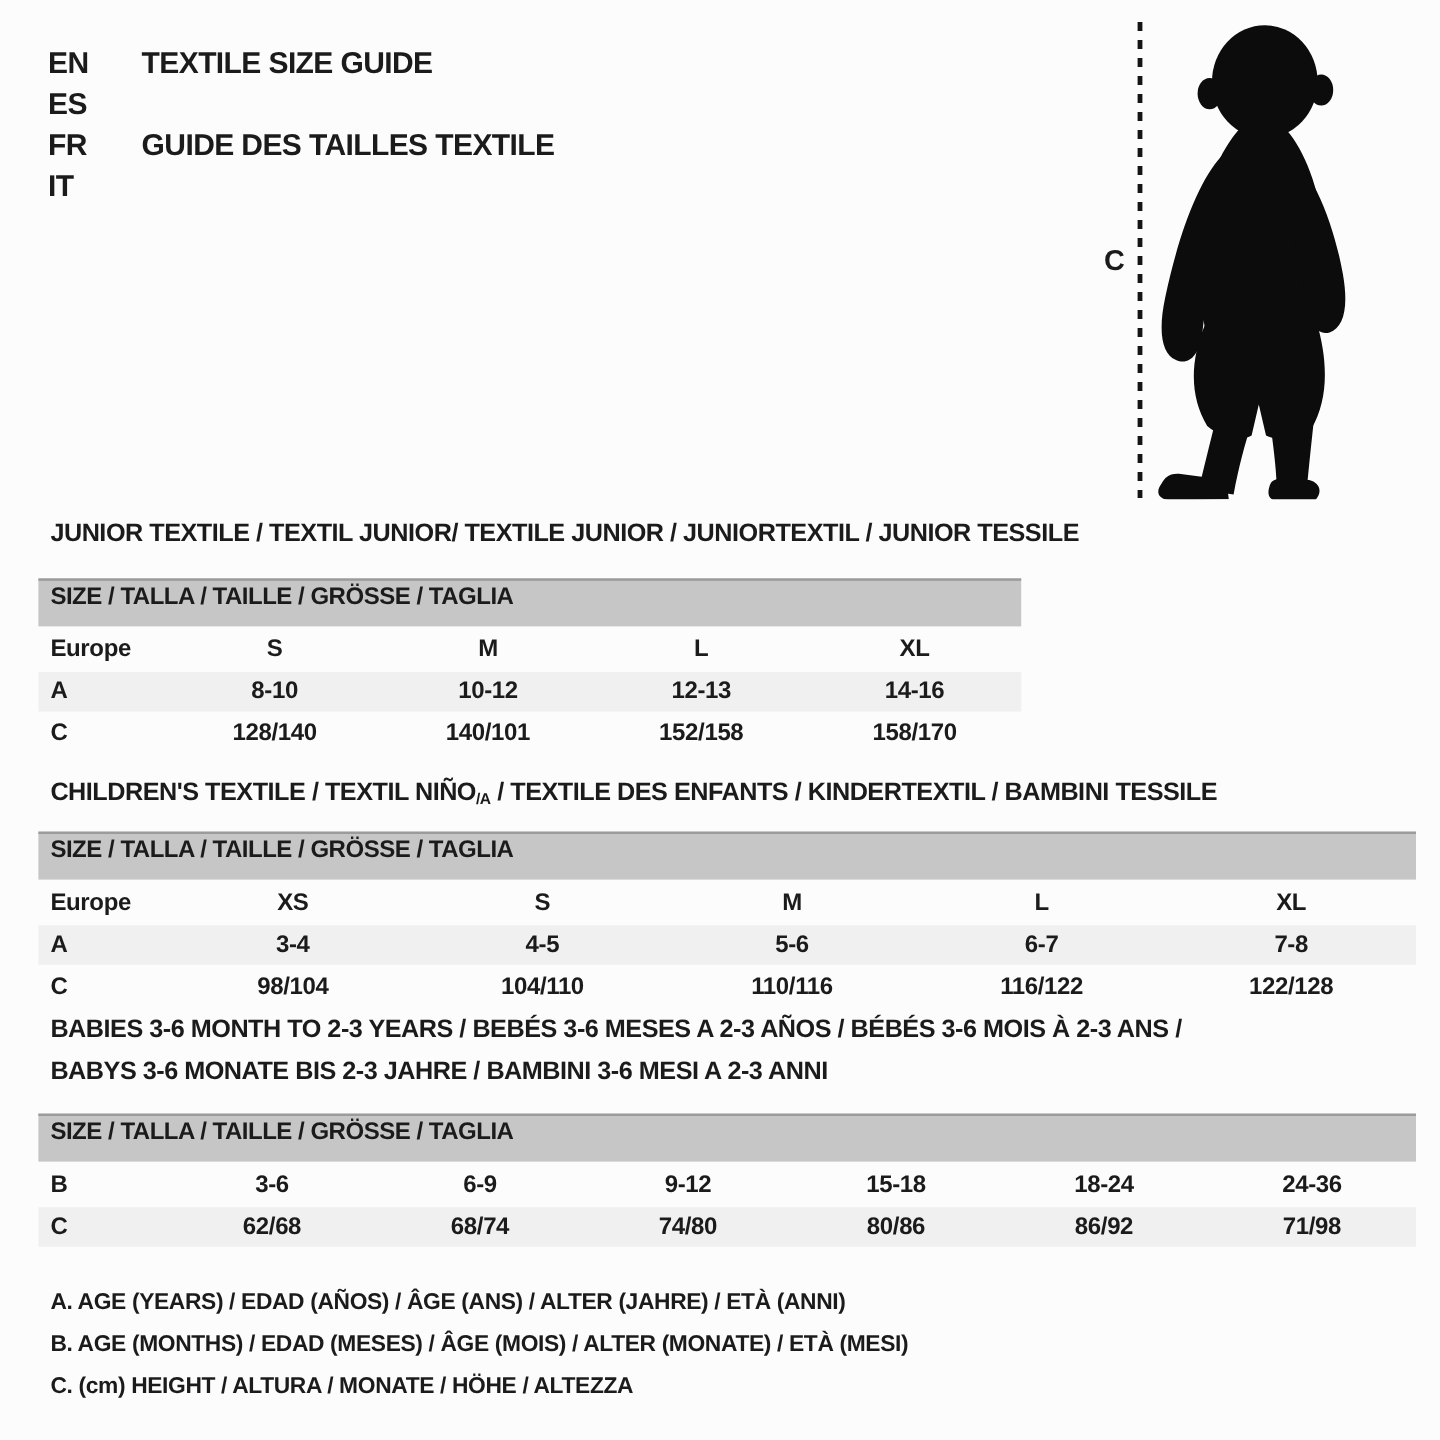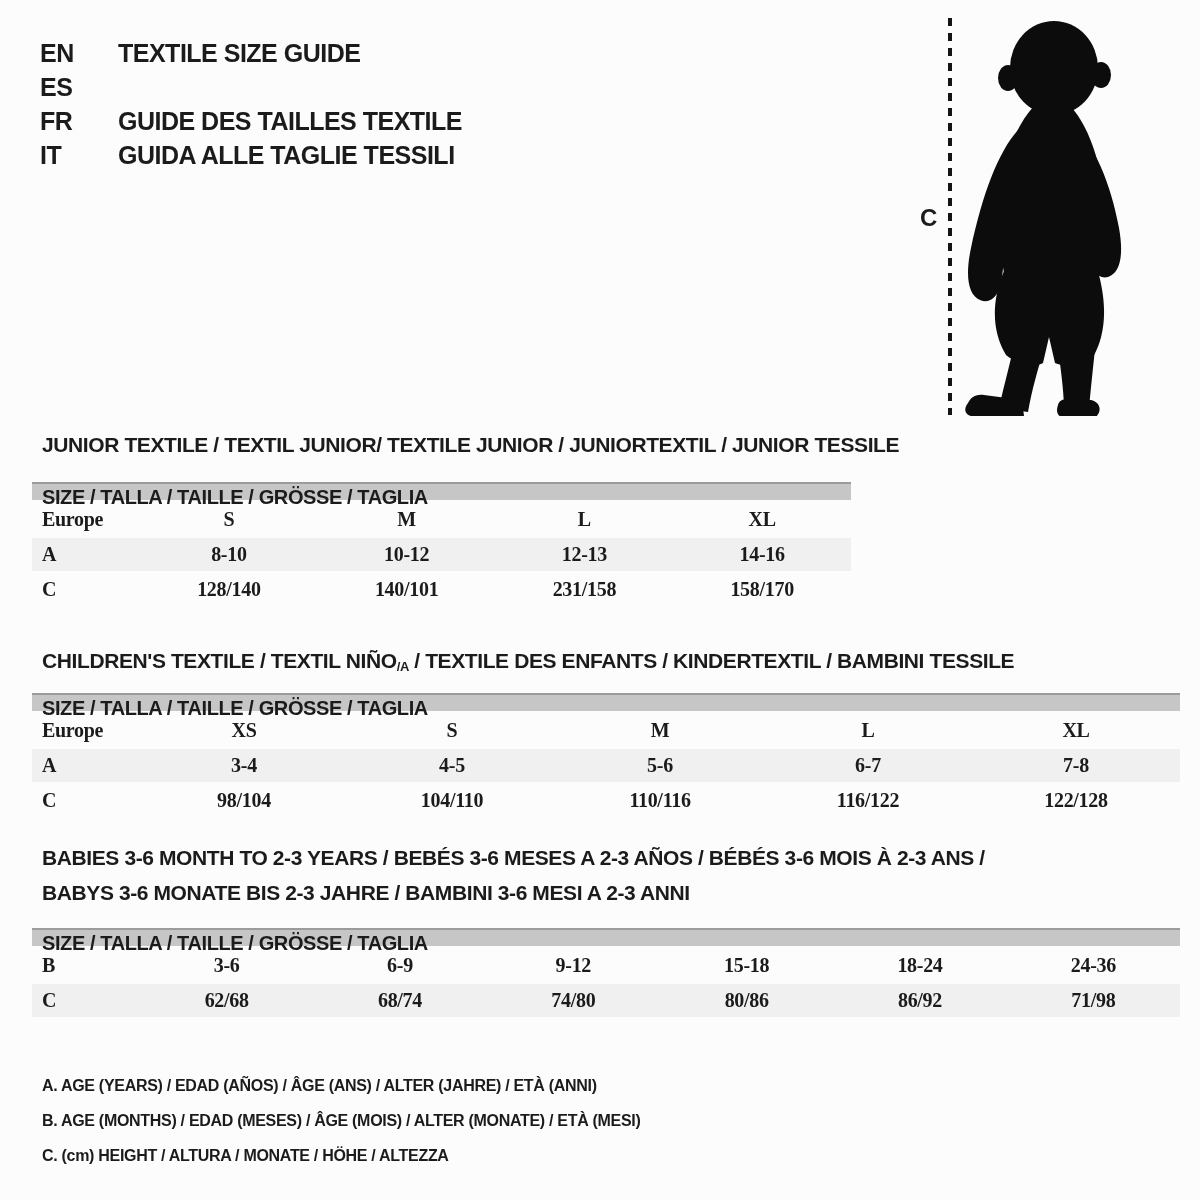--- a/index.html
+++ b/index.html
@@ -30,60 +30,59 @@
   .baby-svg { position: absolute; left: 58px; top: 16px; }
 
   
   .section-title { position: absolute; left: 42px; font-size: 21px; letter-spacing: -0.4px; line-height: 26px; white-space: nowrap; }
   .section-title .sub { font-size: 13px; vertical-align: baseline; position: relative; top: 3px; }
   .two-line { line-height: 35px; }
 
   
   .sg-table { position: absolute; }
   .size-bar {
-    height: 18px;
+    height: 40px;
     background: #c6c6c6;
     border-top: 2px solid #9b9b9b;
     line-height: 27px;
     padding-left: 10px;
     font-size: 20px;
     letter-spacing: -0.4px;
     margin-bottom: 3px;
   }
   .t-row { display: grid; height: 33px; margin-bottom: 2px; align-items: center; font-size: 20px; letter-spacing: -0.3px; }
-  .t-row > div { text-align: center; font-family: Liberation Serif, serif; }
+  .t-row > div { text-align: center; }
   .t-row > div.lbl { text-align: left; padding-left: 10px; }
   .cols4 { grid-template-columns: 108px repeat(4, 1fr); }
   .cols5 { grid-template-columns: 108px repeat(5, 1fr); }
   .cols6 { grid-template-columns: 108px repeat(6, 1fr); }
   .gray { background: #f0f0f0; }
 
   
-  .legend { position: absolute; left: 42px; top: 1068px; font-size: 16px; line-height: 35px; letter-spacing: -0.3px; }
+  .legend { position: absolute; left: 42px; top: 1068px; font-size: 19px; line-height: 35px; letter-spacing: -0.3px; }
 </style>
 </head>
 <body>
 
 <div class="page">
 
   <div class="langs">
     <div class="lang-row">
       <span class="lang-code">EN</span>
       <span class="lang-label">TEXTILE SIZE GUIDE</span>
     </div>
     <div class="lang-row">
       <span class="lang-code">ES</span>
     </div>
     <div class="lang-row">
       <span class="lang-code">FR</span>
       <span class="lang-label">GUIDE DES TAILLES TEXTILE</span>
     </div>
     <div class="lang-row">
       <span class="lang-code">IT</span>
-      <span class="lang-label">GUIDA ALLE TAGLIE TESSILI</span>
     </div>
   </div>
 
   <div class="figure">
     <span class="c-label">C</span>
     <div class="dash-line"></div>
     <svg class="baby-svg" width="184" height="400" viewBox="0 0 184 400" xmlns="http://www.w3.org/2000/svg">
       <g fill="#0c0c0c">
 
         <ellipse cx="96" cy="52" rx="44" ry="47"></ellipse>
@@ -124,21 +123,21 @@
       <div class="lbl">A</div>
       <div>8-10</div>
       <div>10-12</div>
       <div>12-13</div>
       <div>14-16</div>
     </div>
     <div class="t-row cols4">
       <div class="lbl">C</div>
       <div>128/140</div>
       <div>140/101</div>
-      <div>231/158</div>
+      <div>152/158</div>
       <div>158/170</div>
     </div>
   </div>
 
   <div class="section-title" style="top:648px;">
     <span>CHILDREN'S TEXTILE / TEXTIL NIÑO</span><span class="sub">/A</span><span> / TEXTILE DES ENFANTS / KINDERTEXTIL / BAMBINI TESSILE</span>
   </div>
   <div class="sg-table" style="left:32px; top:693px; width:1148px;">
     <div class="size-bar">SIZE / TALLA / TAILLE / GRÖSSE / TAGLIA</div>
     <div class="t-row cols5">

